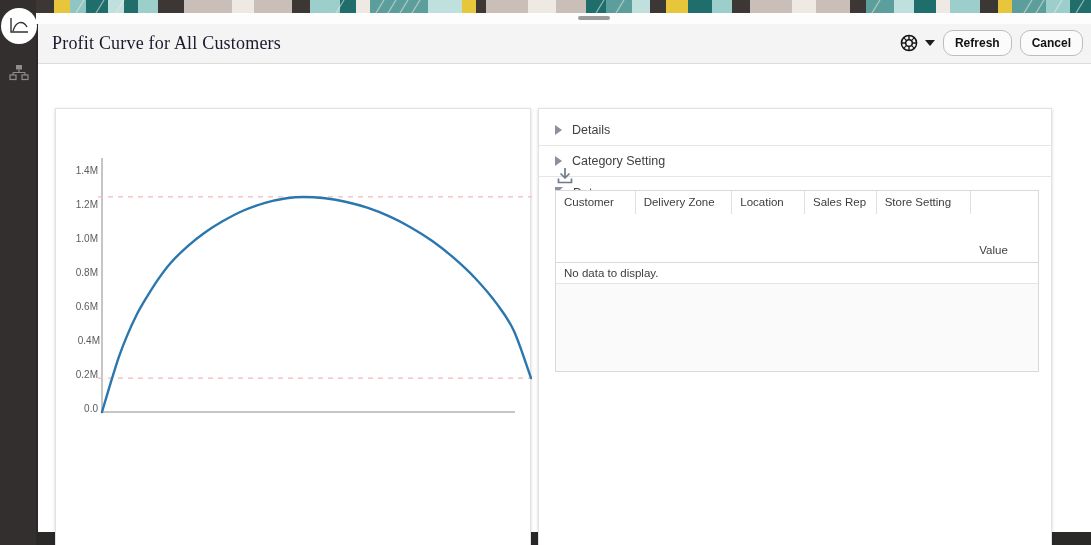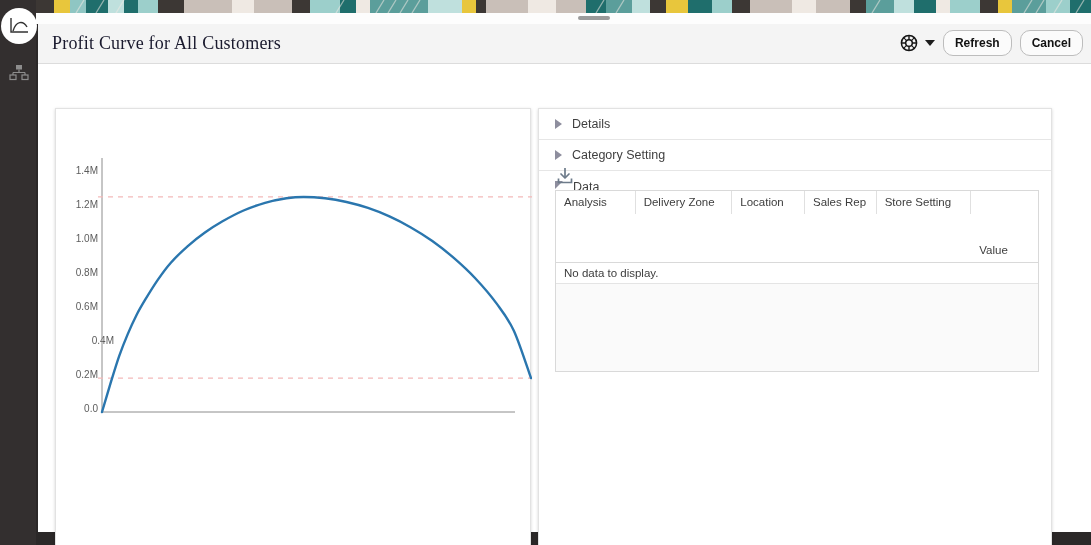--- a/index.html
+++ b/index.html
@@ -134,21 +134,21 @@
 
   
   .acc {
     position: relative;
     height: 31px;
     border-bottom: 1px solid #e6e6e6;
     display: flex; align-items: center;
     padding-left: 16px;
     cursor: pointer;
   }
-  .acc-first { }
+  .acc-first { margin-top: 6px; }
   .tri-right {
     width: 0; height: 0;
     border-top: 5px solid transparent;
     border-bottom: 5px solid transparent;
     border-left: 7px solid #8e8e9e;
     margin-right: 10px;
   }
   .tri-down {
     width: 0; height: 0;
     border-top: 8px solid #8e8e9e;
@@ -295,21 +295,21 @@
 
     <div class="content">
 
       <div class="card card-left">
         <div class="chart-wrap">
           <div class="ytick" style="left:2px;  top:56px;">1.4M</div>
           <div class="ytick" style="left:2px;  top:90px;">1.2M</div>
           <div class="ytick" style="left:2px;  top:124px;">1.0M</div>
           <div class="ytick" style="left:2px;  top:158px;">0.8M</div>
           <div class="ytick" style="left:2px;  top:192px;">0.6M</div>
-          <div class="ytick" style="left:18px;  top:226px;">0.4M</div>
+          <div class="ytick" style="left:4px;  top:226px;">0.4M</div>
           <div class="ytick" style="left:2px;  top:260px;">0.2M</div>
           <div class="ytick" style="left:2px;  top:294px;">0.0</div>
 
           <svg class="chart-svg" id="plot" width="476" height="445" viewBox="0 0 476 445">
 
             <line x1="46" y1="49" x2="46" y2="303" stroke="#8c8c8c" stroke-width="1"></line>
             <line x1="46" y1="303" x2="459" y2="303" stroke="#8c8c8c" stroke-width="1"></line>
 
             <g id="reflines">
                 <line x1="42" x2="477" y1="87.94666666666666" y2="87.94666666666666" stroke="#f3b9b9" stroke-width="1.2" stroke-dasharray="5 5"></line>
@@ -340,21 +340,21 @@
         <div class="export-row">
           <svg class="export-icon" viewBox="0 0 20 20">
             <path d="M10 2 V11" stroke="#6d7b8a" stroke-width="1.7" fill="none"></path>
             <path d="M6 8 L10 12 L14 8" stroke="#6d7b8a" stroke-width="1.7" fill="none" stroke-linecap="round" stroke-linejoin="round"></path>
             <path d="M3.5 12.5 V16.5 H16.5 V12.5" stroke="#6d7b8a" stroke-width="1.7" fill="none"></path>
           </svg>
         </div>
 
         <div class="table-box">
           <div class="thead" id="thead">
-              <div class="th" style="width: 80px;">Analysis</div>
+              <div class="th" style="width: 80px;">Customer</div>
               <div class="th" style="width: 97px;">Delivery Zone</div>
               <div class="th" style="width: 73px;">Location</div>
               <div class="th" style="width: 72px;">Sales Rep</div>
               <div class="th" style="width: 95px;">Store Setting</div>
               <div class="th" style="width: 67px;">Value</div>
             </div>
           <div class="empty-row">No data to display.</div>
         </div>
 
       </div>

